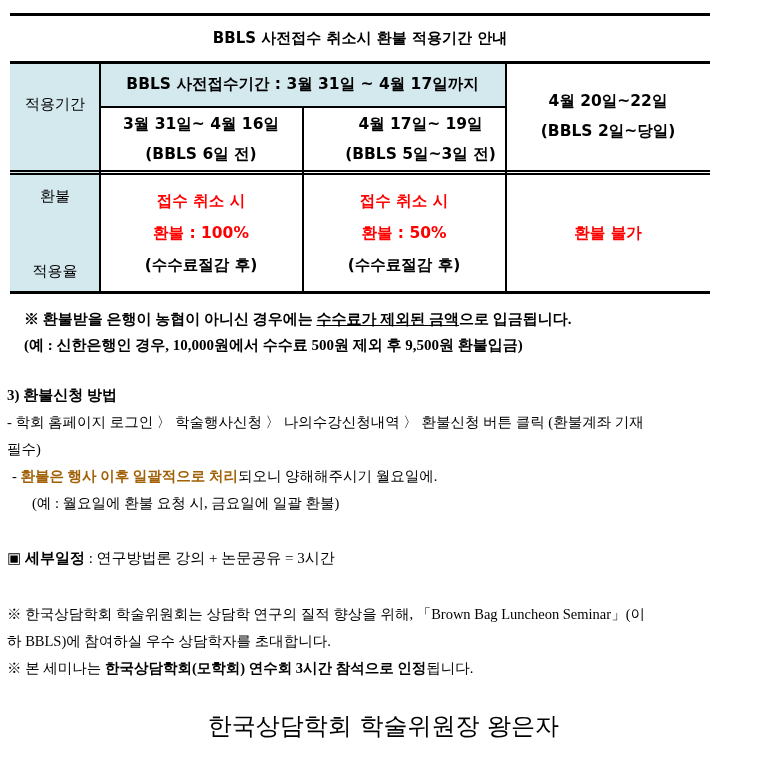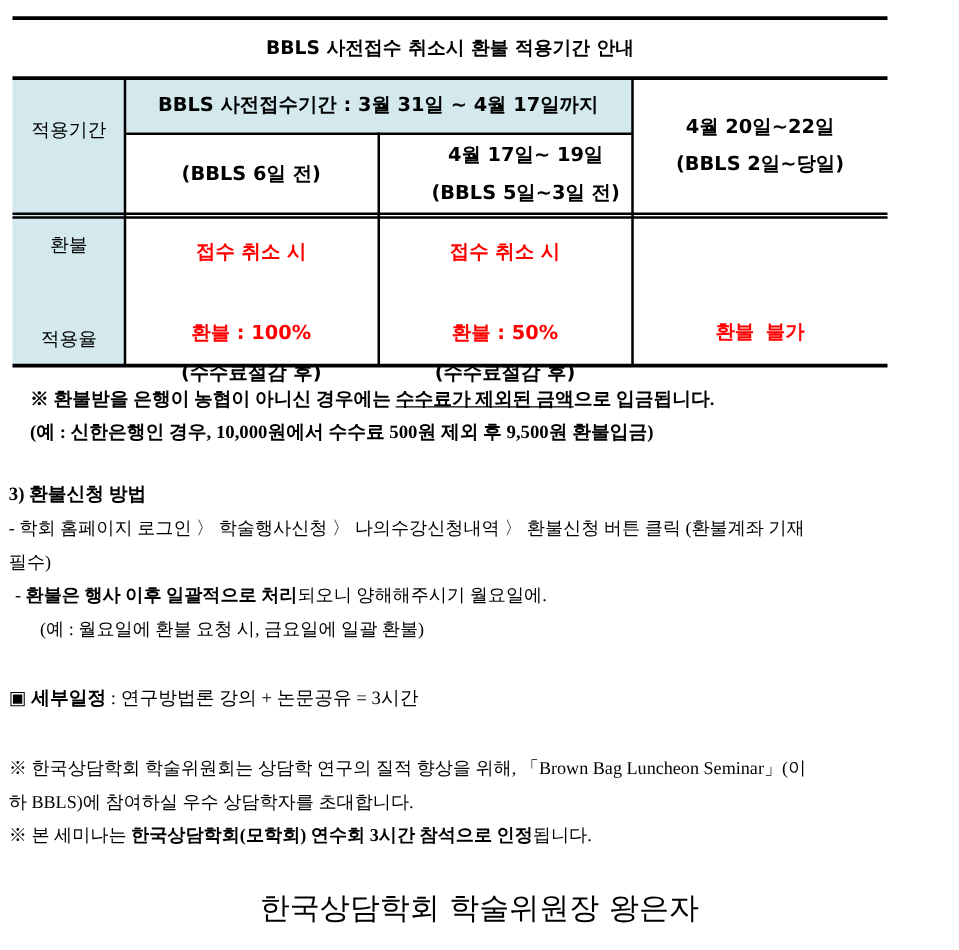--- a/index.html
+++ b/index.html
@@ -6,27 +6,27 @@
   body { width:767px; height:760px; position:relative; overflow:hidden;
          font-family:"DejaVu Sans", "Liberation Sans", sans-serif; color:#000; }
   .abs { position:absolute; }
   
   .tbl { position:absolute; left:10px; top:13px; width:700px; height:281px; }
   .hline { position:absolute; left:0; background:#000; }
   .vline { position:absolute; width:1.5px; background:#000; }
   .cell { position:absolute; display:flex; flex-direction:column; align-items:center; justify-content:center; text-align:center; box-sizing:border-box; }
   .blue { background:#d3e9ee; }
   .b { font-weight:bold; }
-  .red { color:#ff0000;margin-top:33px; }
+  .red { color:#ff0000; }
   .title { font-size:15px; font-weight:bold; }
   .t15 { font-size:15.5px; line-height:30px; }
   .t14 { font-size:15px; line-height:30px; }
   .txt { position:absolute; font-size:14.5px; white-space:nowrap;font-family:Liberation Serif, serif; }
   .u { text-decoration:underline; }
-  .blueTxt { color:#000000; font-weight:bold; }
+  .blueTxt { color:#a16207; font-weight:bold; }
   .sig { font-size:24px; font-weight:normal; }
 </style>
 </head>
 <body>
 
 <div class="tbl">
 
   <div class="abs blue" style="left:0;top:49px;width:90px;height:232px;"></div>
   <div class="abs blue" style="left:90px;top:49px;width:406px;height:44px;"></div>
 
@@ -40,20 +40,21 @@
   <div class="vline" style="left:292px;top:93px;height:186px;"></div>
   <div class="vline" style="left:495px;top:49px;height:230px;"></div>
 
   <div class="cell title" style="left:0;top:3px;width:700px;height:45px;">BBLS 사전접수 취소시 환불 적용기간 안내</div>
 
   <div class="cell t14" style="left:0;top:49px;width:90px;height:84px;">적용기간</div>
 
   <div class="cell b t15" style="left:90px;top:49px;width:405px;height:44px;">BBLS 사전접수기간 : 3월 31일 ~ 4월 17일까지</div>
 
   <div class="cell b t15" style="left:90px;top:94px;width:202px;height:63px;">
+    <div>3월 31일~ 4월 16일</div>
     <div>(BBLS 6일 전)</div>
   </div>
 
   <div class="cell b t15" style="left:293px;top:94px;width:235px;height:63px;">
     <div>4월 17일~ 19일</div>
     <div>(BBLS 5일~3일 전)</div>
   </div>
 
   <div class="cell b t15" style="left:496px;top:49px;width:204px;height:108px;">
     <div>4월 20일~22일</div>
@@ -70,21 +71,21 @@
     <div class="red">환불 : 100%</div>
     <div>(수수료절감 후)</div>
   </div>
 
   <div class="cell b t15" style="left:293px;top:162px;width:202px;height:116px;line-height:32px;">
     <div class="red">접수 취소 시</div>
     <div class="red">환불 : 50%</div>
     <div>(수수료절감 후)</div>
   </div>
 
-  <div class="cell b t15 red" style="left:496px;top:162px;width:204px;height:116px;font-family:Liberation Mono, monospace;">
+  <div class="cell b t15 red" style="left:496px;top:162px;width:204px;height:116px;">
     <div>환불 불가</div>
   </div>
 </div>
 
 <div class="txt b" style="left:24px;top:310px;font-size:15px;">
   <span>※ 환불받을 은행이 농협이 아니신 경우에는 </span><span class="u">수수료가 제외된 금액</span><span>으로 입금됩니다.</span>
 </div>
 <div class="txt b" style="left:24px;top:336px;font-size:15px;">(예 : 신한은행인 경우, 10,000원에서 수수료 500원 제외 후 9,500원 환불입금)</div>
 
 <div class="txt b" style="left:7px;top:386px;font-size:15px;">3) 환불신청 방법</div>

